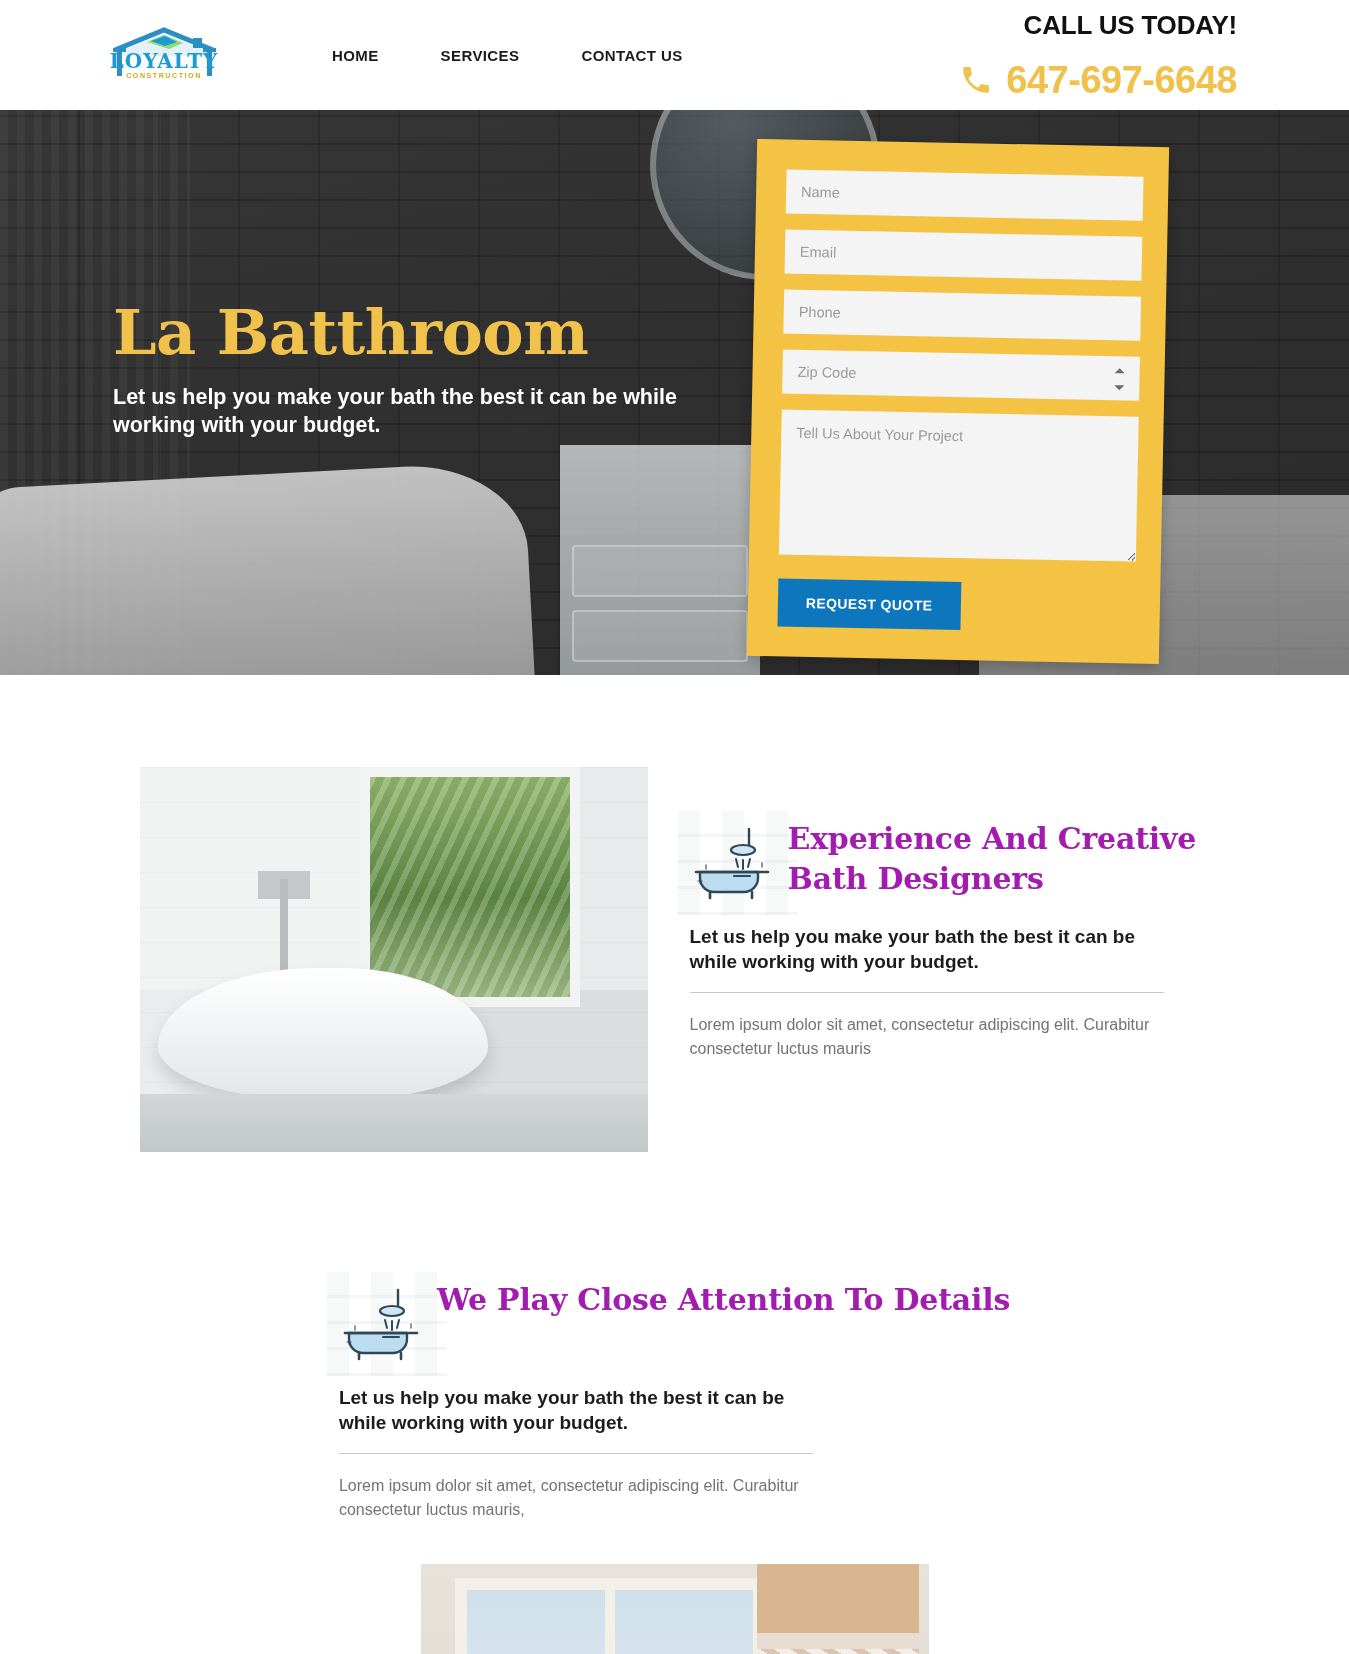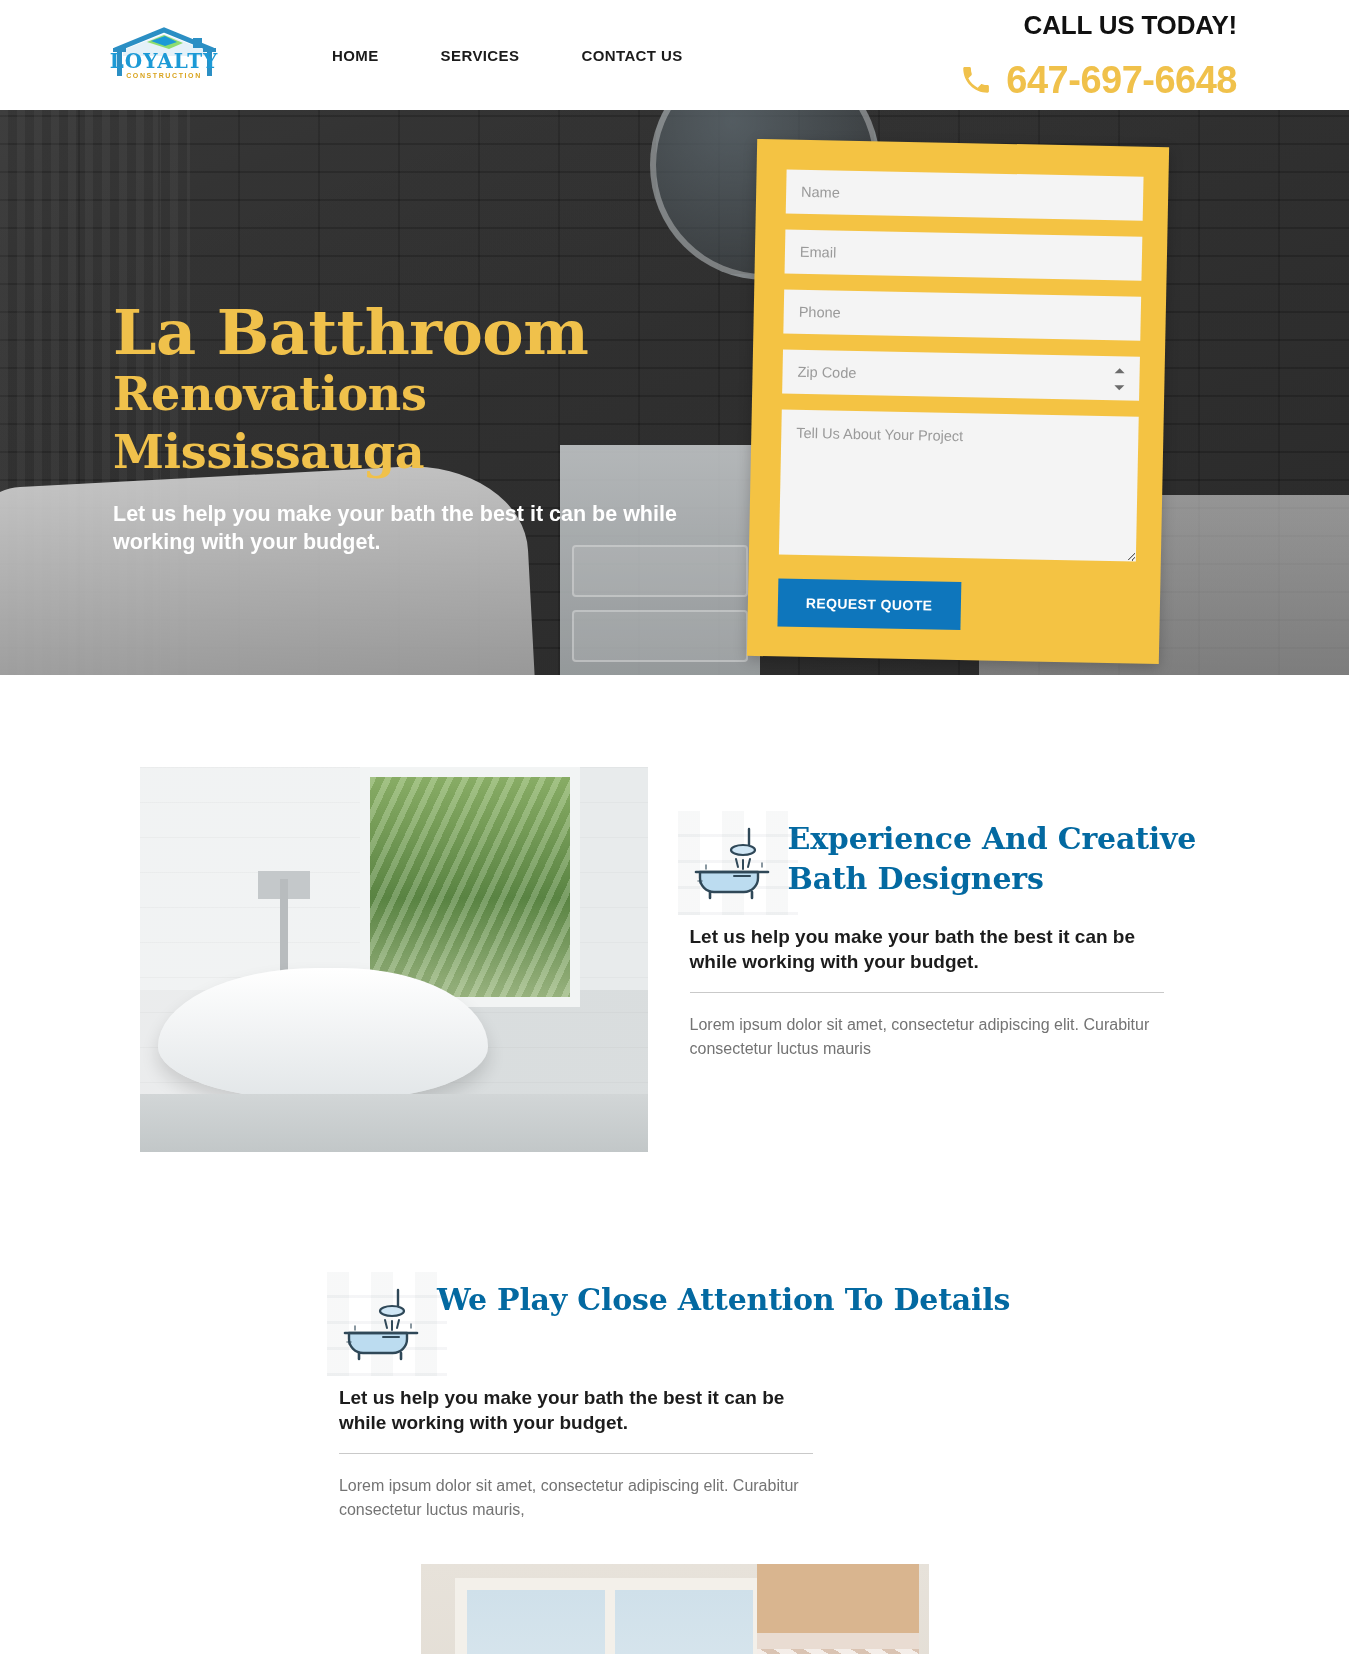--- a/index.html
+++ b/index.html
@@ -353,21 +353,21 @@
       repeating-linear-gradient(90deg, rgba(120,130,140,.10) 0 22px, rgba(0,0,0,0) 22px 44px);
     opacity:.55;
   }
   .tub-icon { position:relative; display:block; }
 
   .feature-title {
     font-family: "DejaVu Serif", "Liberation Serif", serif;
     font-weight: 700;
     font-size: 30px;
     line-height: 1.32;
-    color: #0369a1;
+    color: #a21caf;
     letter-spacing: -0.2px;
     padding-top: 4px;
   }
   .feature-lead {
     margin-top: 22px;
     font-size: 19px;
     font-weight: 700;
     line-height: 1.3;
     color: #1c1c1c;
     max-width: 470px;
@@ -433,21 +433,20 @@
   <div class="hero-bg"></div>
   <div class="hero-mirror"></div>
   <div class="hero-vanity">
     <span style="top:100px"></span>
       <span style="top:165px"></span>
   </div>
 
   <div class="hero-inner">
     <div class="hero-copy">
       <h1 class="hero-title-1">La Batthroom</h1>
-      <h2 class="hero-title-2">Renovations Mississauga</h2>
       <p class="hero-sub">Let us help you make your bath the best it can be while working with your budget.</p>
     </div>
 
     <form class="quote-card">
       <input class="form-field" type="text" placeholder="Name" style="">
 
       <input class="form-field" type="email" placeholder="Email" style="">
 
       <input class="form-field" type="tel" placeholder="Phone" style="">
 

